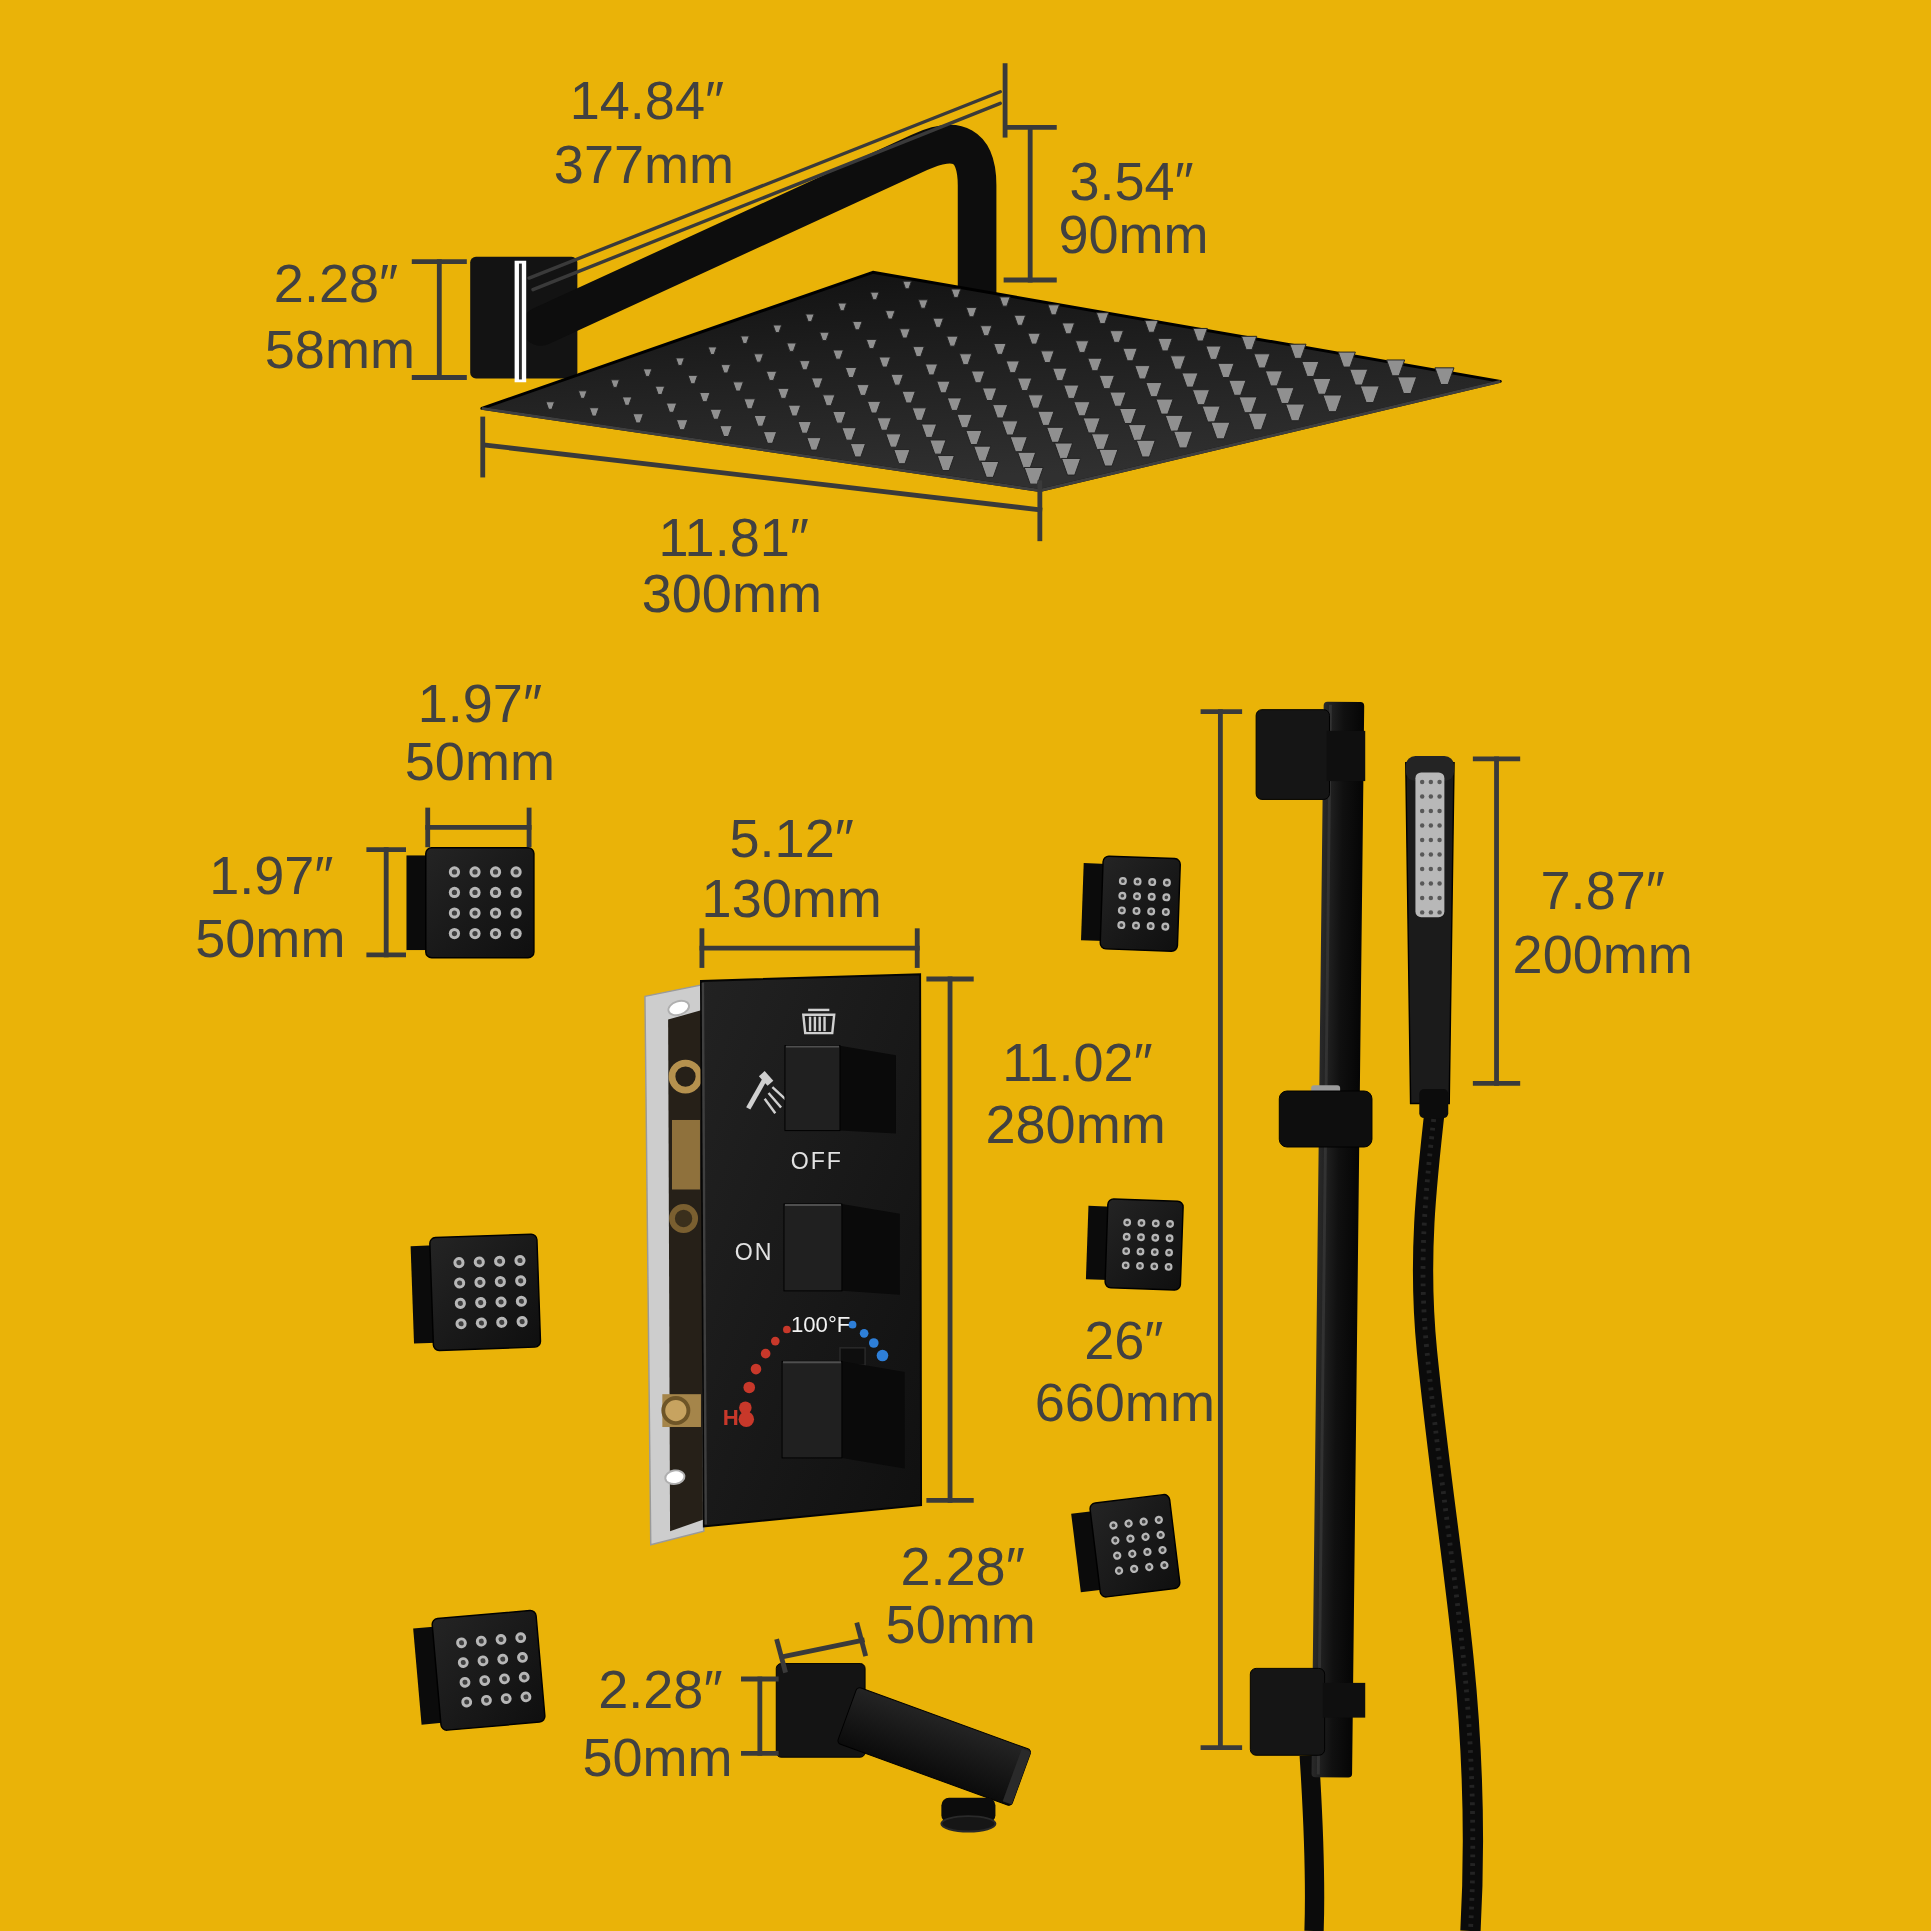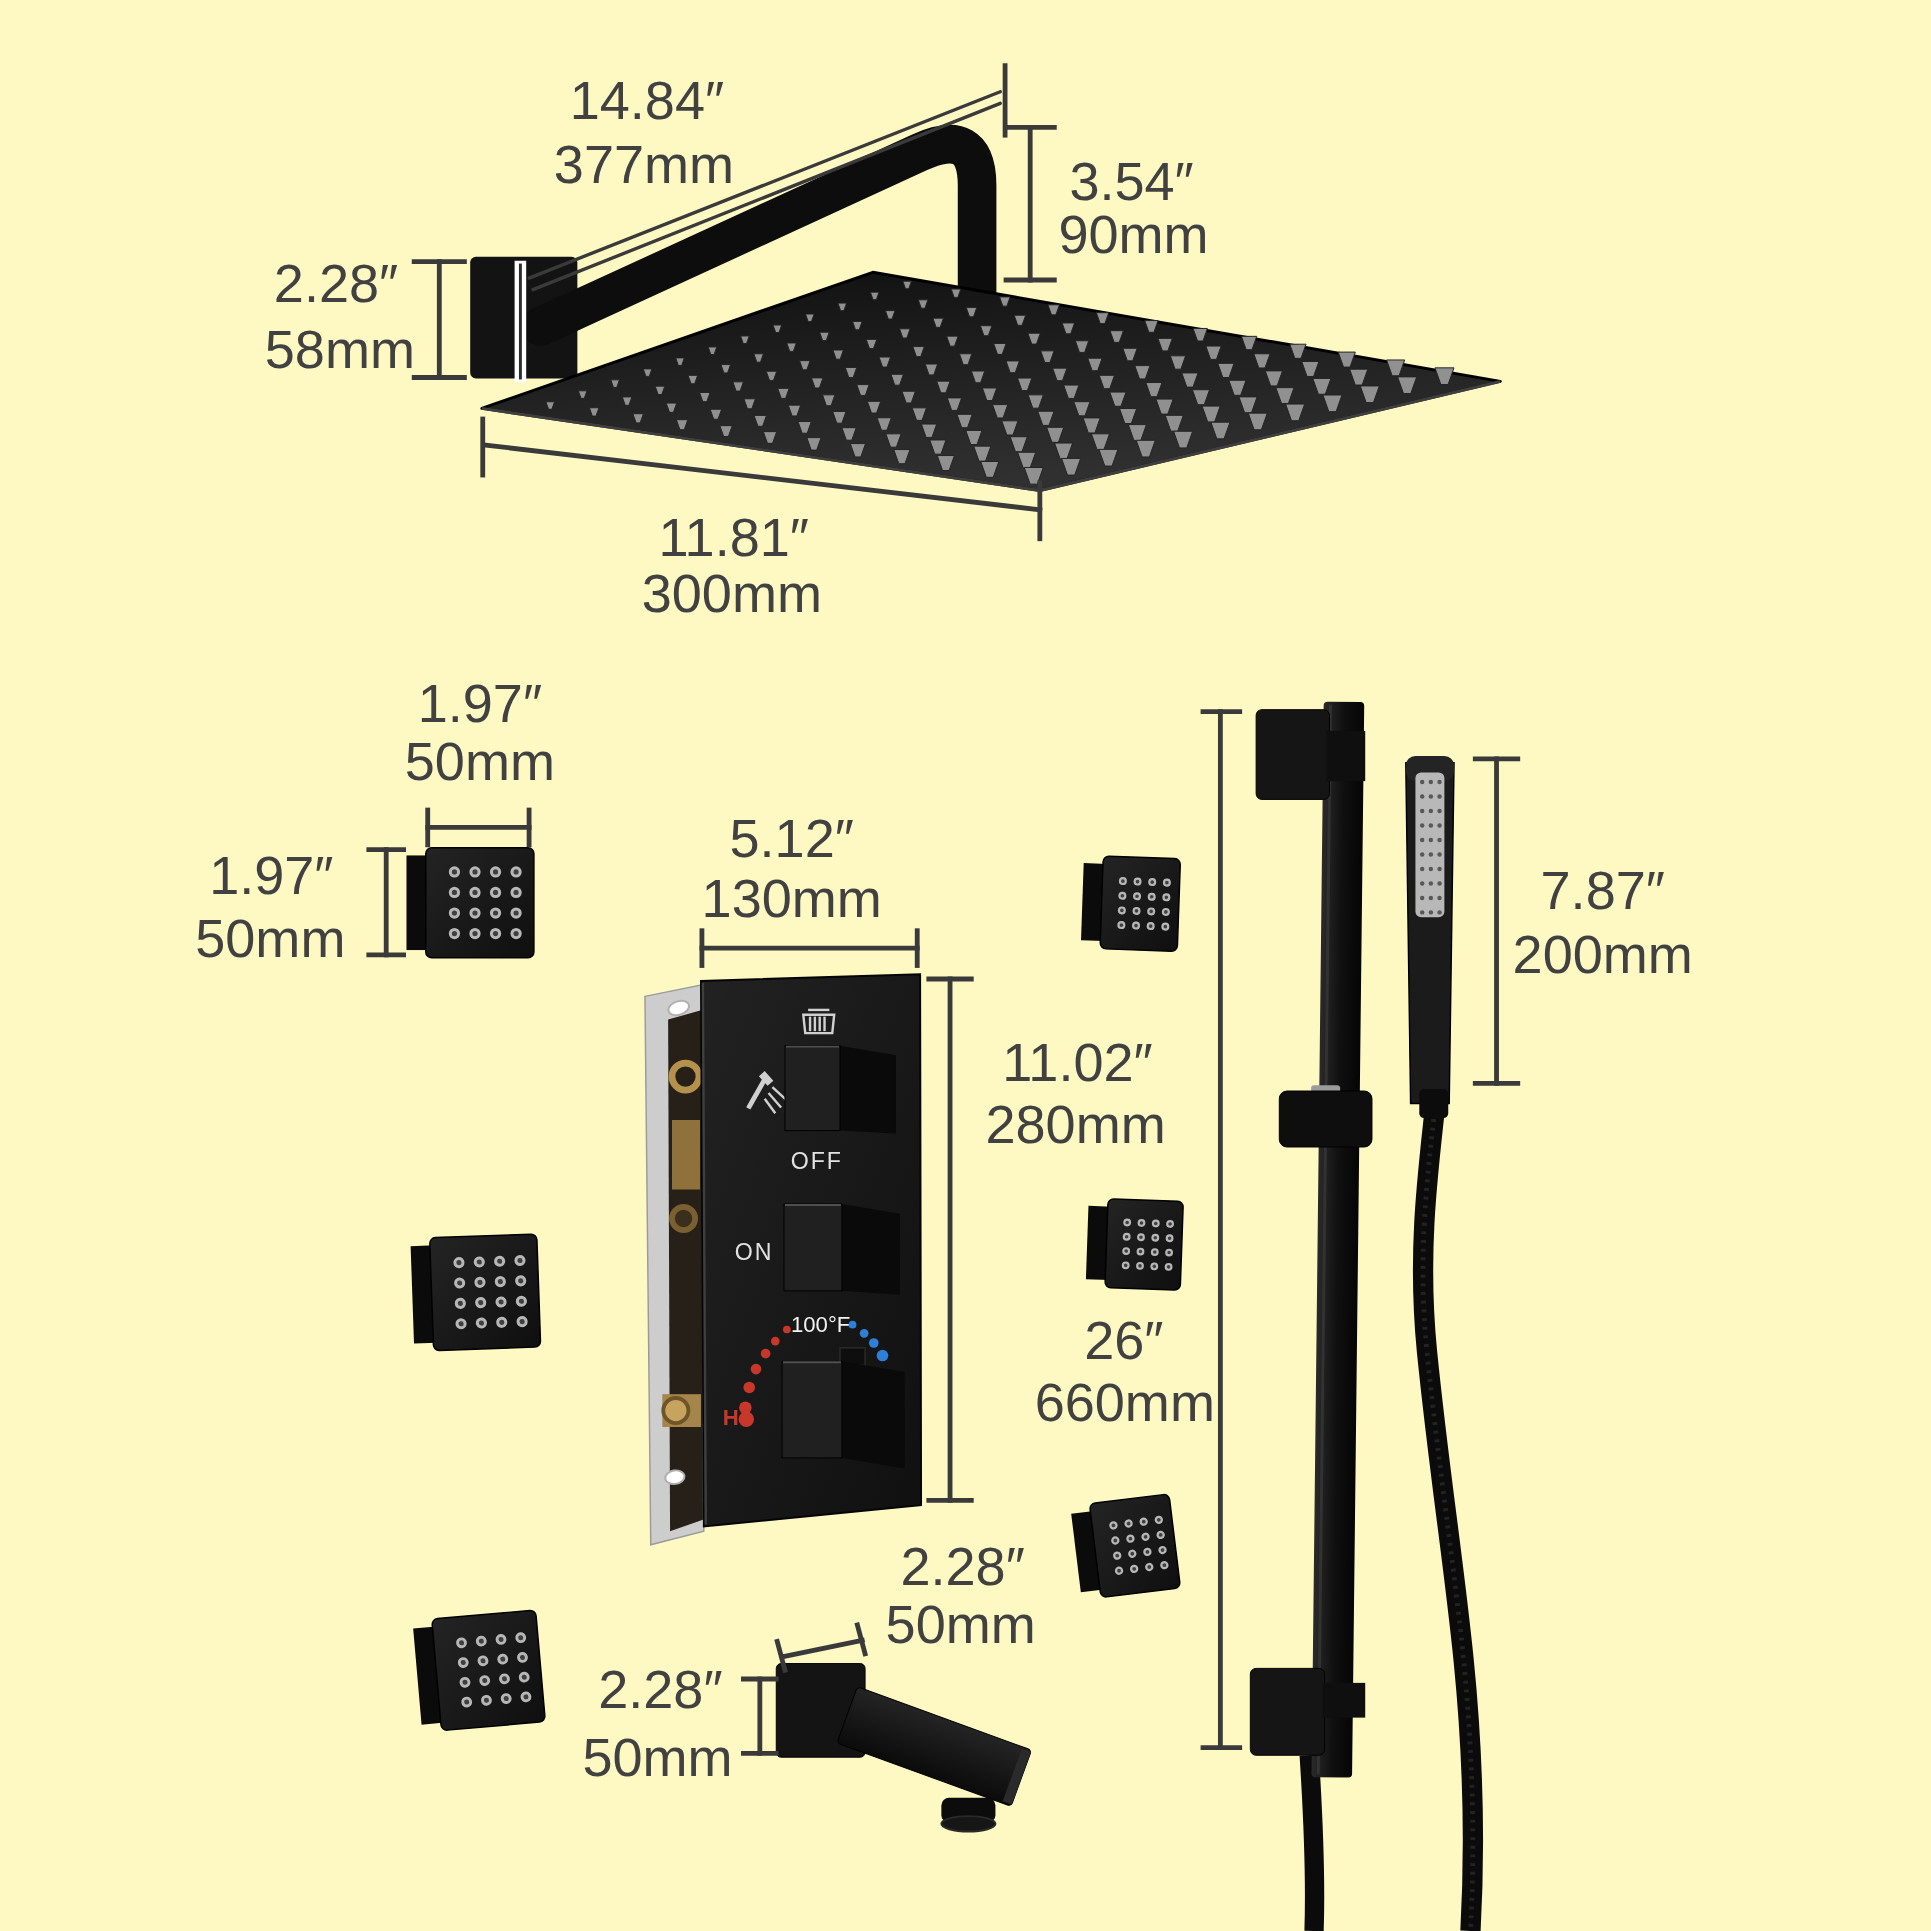--- a/index.html
+++ b/index.html
@@ -1,16 +1,16 @@
 <!DOCTYPE html>
 <html><head>
 <meta charset="utf-8">
 <style>
   html,body{margin:0;padding:0;background:#ffffff;}
-  .stage{position:relative;width:1931px;height:1931px;background:#fef9c3;overflow:hidden;}
+  .stage{position:relative;width:1931px;height:1931px;background:#eab308;overflow:hidden;}
   svg{position:absolute;left:0;top:0;}
   .dim{stroke:#3a3a3a;stroke-width:5;stroke-linecap:square;fill:none;}
   .dim-thin{stroke:#3a3a3a;stroke-width:3.5;stroke-linecap:round;fill:none;}
   text.lbl{font-family:"Liberation Sans","DejaVu Sans",sans-serif;font-size:56px;fill:#414141;text-anchor:middle;}
   text.vlbl{font-family:"Liberation Sans","DejaVu Sans",sans-serif;font-size:24px;fill:#e2e2e2;text-anchor:middle;letter-spacing:2px;}
   text.vlbl-temp{font-family:"Liberation Sans","DejaVu Sans",sans-serif;font-size:23px;fill:#f2f2f2;text-anchor:middle;}
   text.vlbl-hot{font-family:"Liberation Sans","DejaVu Sans",sans-serif;font-size:23px;fill:#c8382a;text-anchor:middle;font-weight:bold;}
 </style>
 </head>
 <body>

